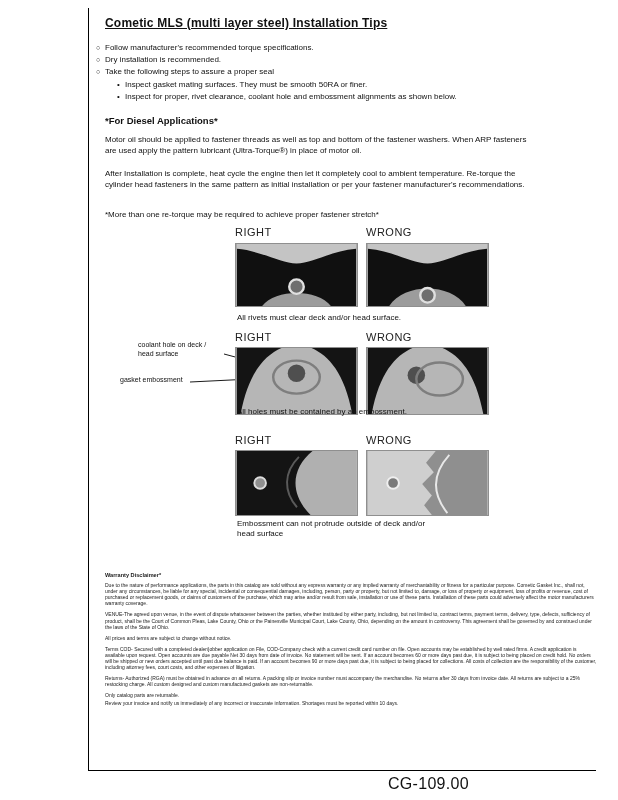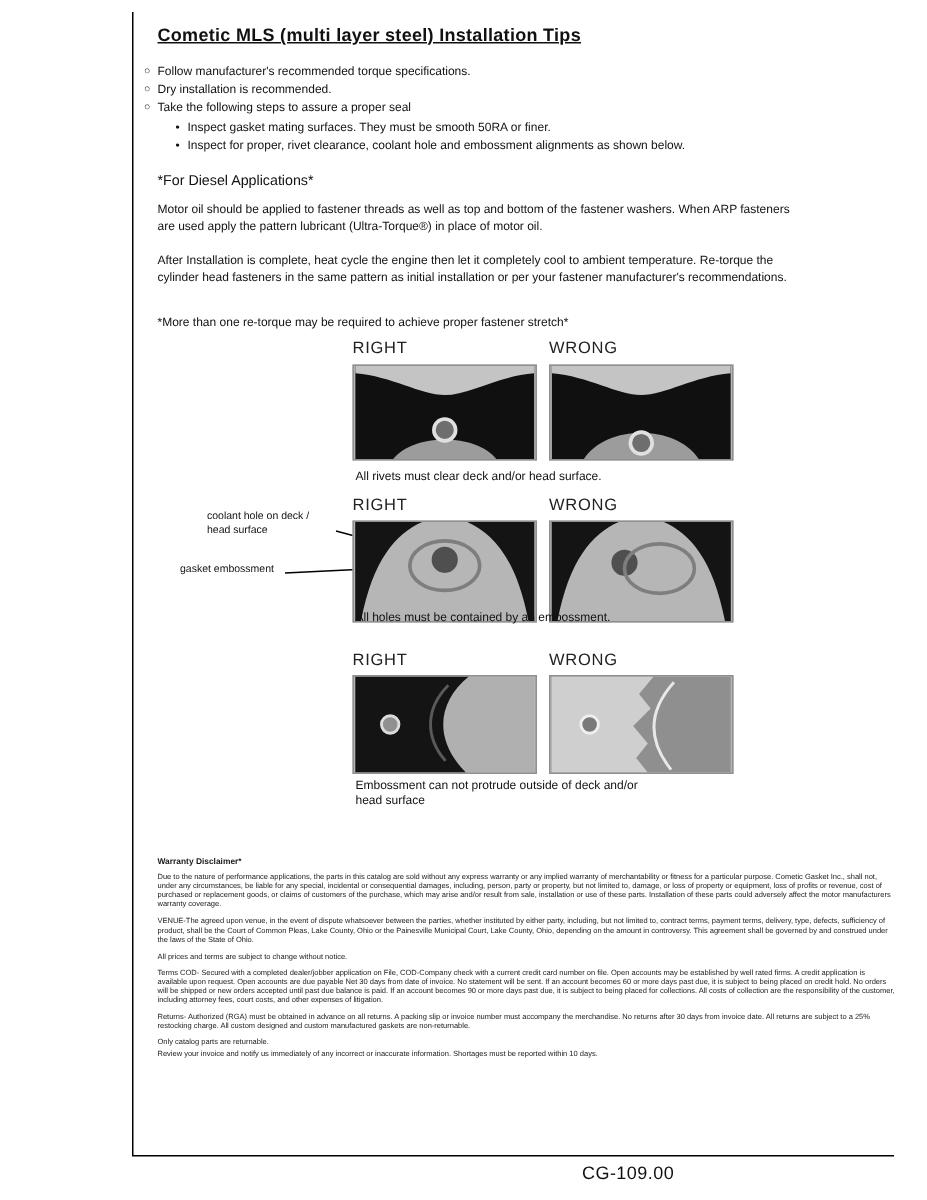--- a/index.html
+++ b/index.html
@@ -12,21 +12,21 @@
 
   .title { position:absolute; left:105px; top:16px; font-size:12px; font-weight:bold;
            text-decoration:underline; letter-spacing:.2px; }
 
   .bullets { position:absolute; left:96px; top:42px; font-size:8px; line-height:12.2px; }
   .b-row { white-space:nowrap; }
   .marker { display:inline-block; width:9px; font-size:7px; vertical-align:top; }
   .sub { margin-left:21px; }
   .sub .marker { width:8px; font-size:8px; }
 
-  .heading { position:absolute; left:105px; top:115px; font-size:9.5px; font-weight:normal; }
+  .heading { position:absolute; left:105px; top:115px; font-size:9.5px; font-weight:bold; }
   .para { position:absolute; left:105px; width:422px; font-size:8px; line-height:11px; }
   .para1 { top:134px; }
   .para2 { top:168px; }
   .note  { position:absolute; left:105px; top:210px; font-size:8px; }
 
   .dlabel { position:absolute; width:123px; text-align:left; font-size:11px; color:#222;
             letter-spacing:.5px; }
   .lab-l { left:235px; } .lab-r { left:366px; }
   .r1 { top:226px; } .r2 { top:331px; } .r3 { top:434px; }
 
@@ -41,21 +41,21 @@
   .co1 { left:138px; top:341px; width:76px; }
   .co2 { left:120px; top:376px; width:90px; }
   .leaders { position:absolute; left:185px; top:335px; width:115px; height:60px; pointer-events:none; }
 
   .disclaimer { position:absolute; left:105px; top:572px; width:492px; font-size:5px;
                 line-height:6.1px; color:#1a1a1a; }
   .disclaimer .dh { font-size:5.6px; font-weight:bold; margin-bottom:4px; }
   .disclaimer p { margin-bottom:5px; }
   .disclaimer p.tight { margin-bottom:1px; }
 
-  .footer { position:absolute; left:388px; top:775px; font-size:12px; letter-spacing:.3px; color:#111; }
+  .footer { position:absolute; left:388px; top:775px; font-size:16px; letter-spacing:.3px; color:#111; }
 </style>
 </head>
 <body>
 
 <div class="page">
 
   <div class="vline"></div>
   <div class="hline"></div>
 
   <h1 class="title">Cometic MLS (multi layer steel) Installation Tips</h1>

